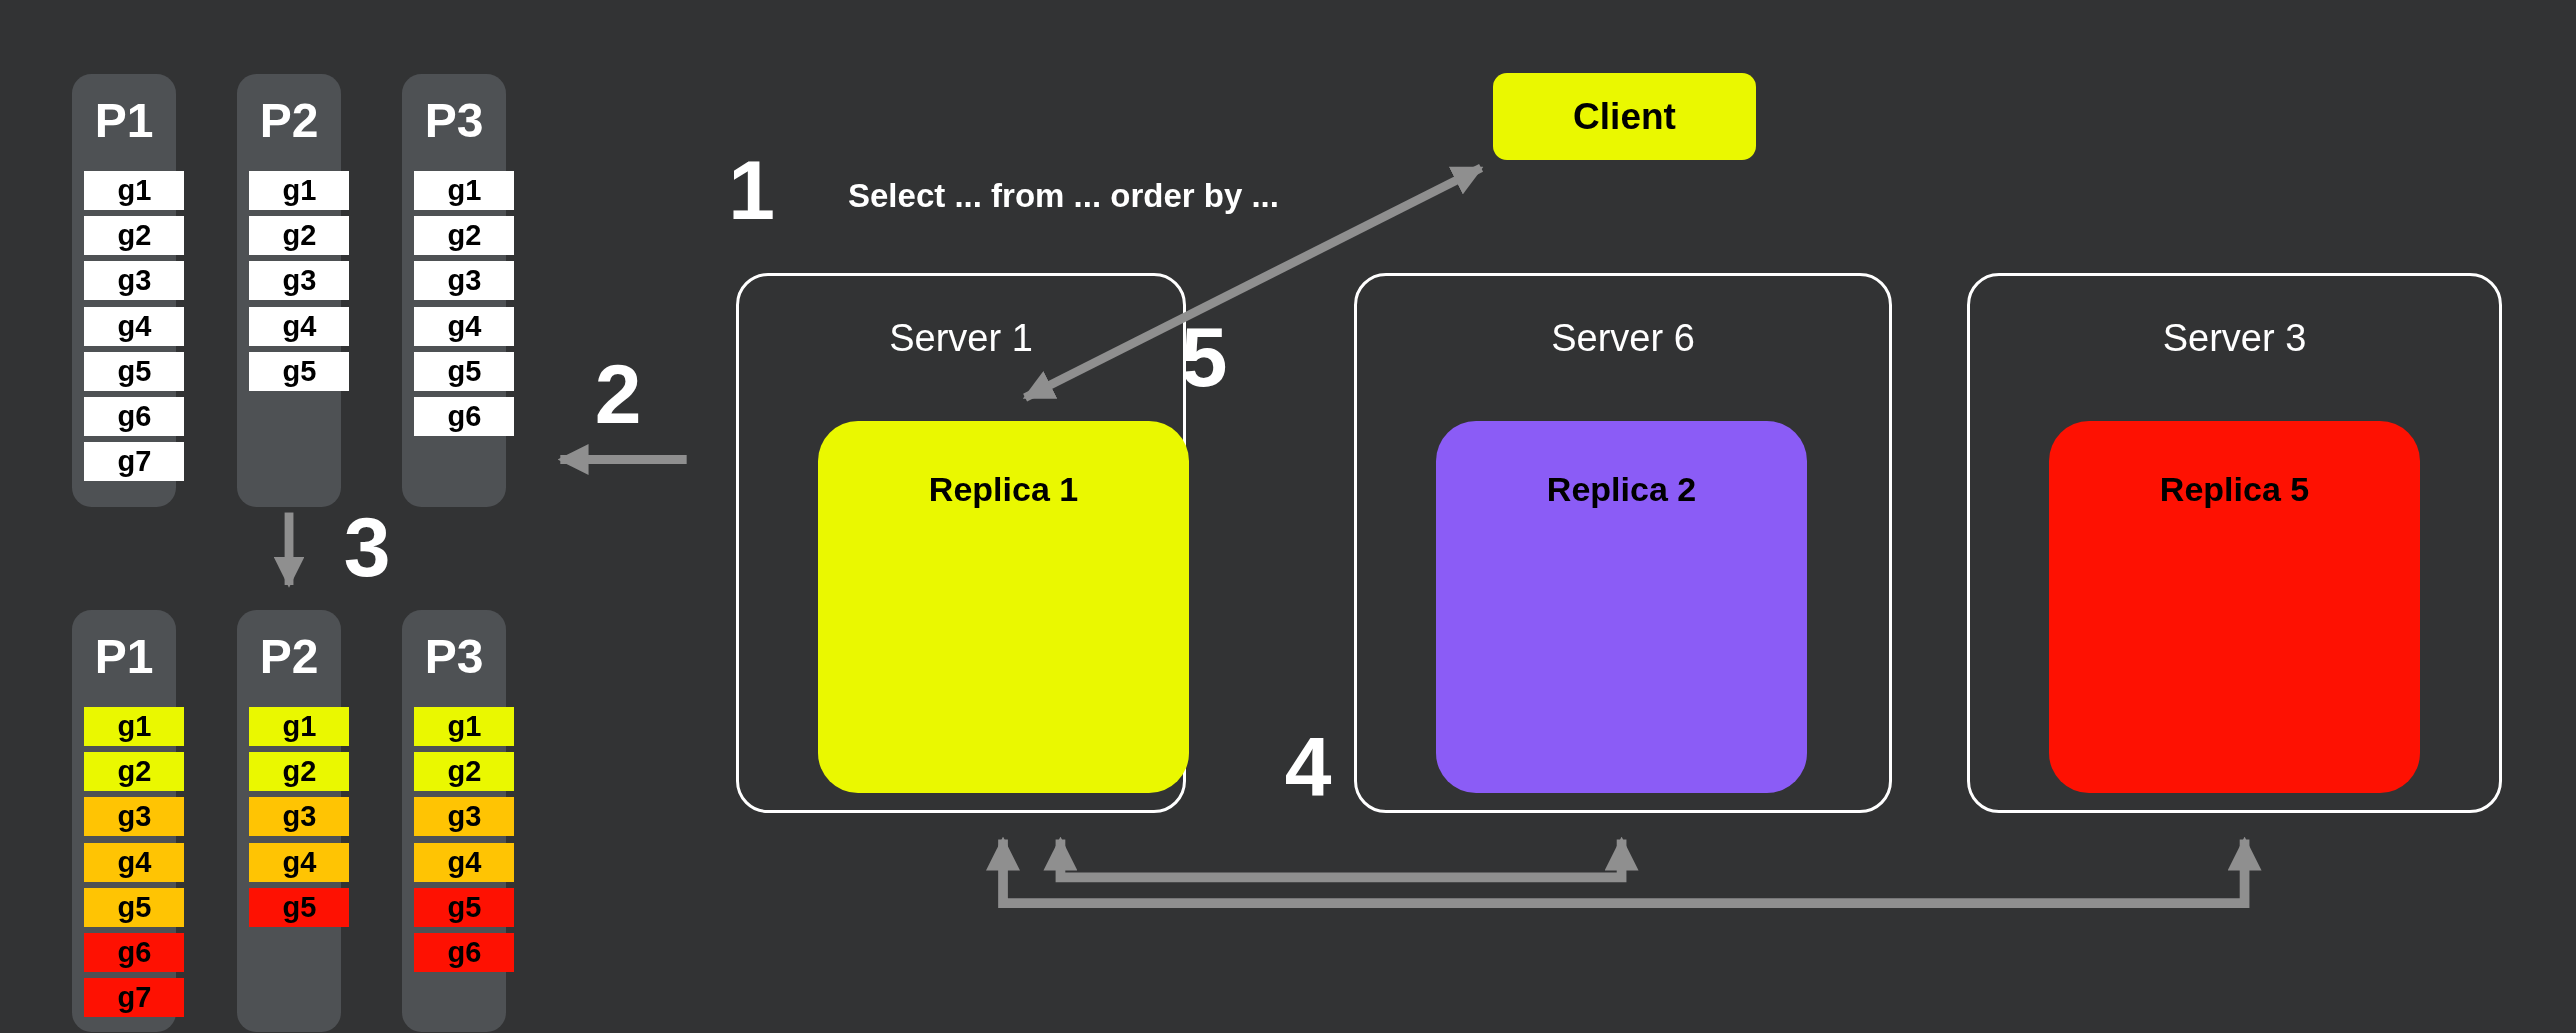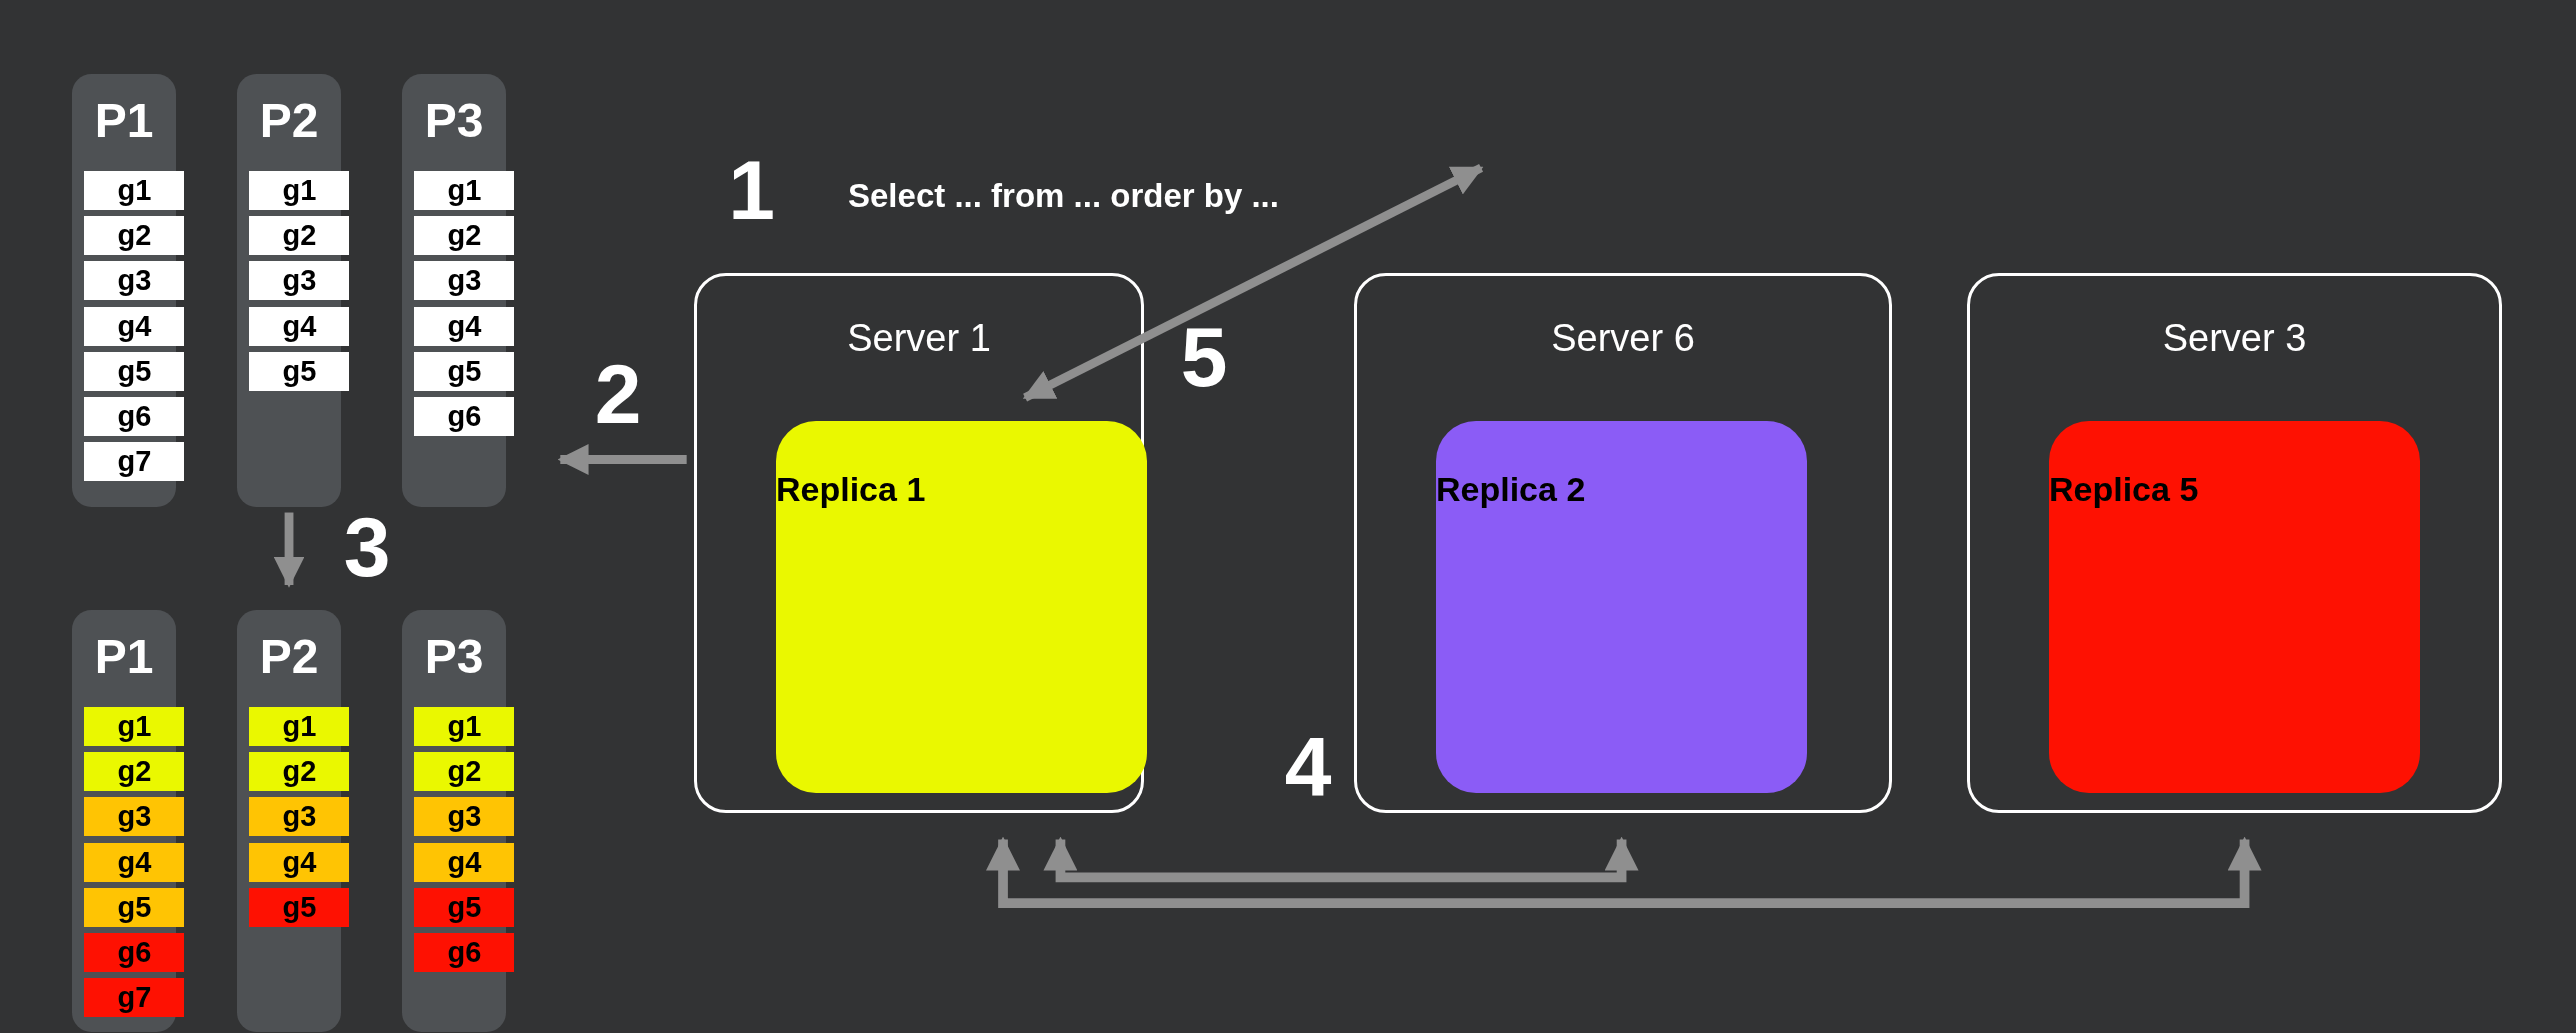--- a/index.html
+++ b/index.html
@@ -16,21 +16,21 @@
   .cells{position:absolute;top:97px;left:12.4px;width:80px;}
   .cell{width:100px;height:39px;margin-bottom:6.2px;background:#fff;
         display:flex;align-items:center;justify-content:center;
         color:#000;font-size:29px;font-weight:700;}
 
   
   .server{position:absolute;top:273px;height:540px;border:3.5px solid #fff;border-radius:32px;box-sizing:border-box;}
   .server-title{position:absolute;top:41px;left:0;width:100%;text-align:center;
                 color:#fff;font-size:38px;font-weight:400;}
   .replica{position:absolute;top:145px;left:79px;width:371px;height:372px;border-radius:40px;}
-  .replica-label{position:absolute;top:49px;left:0;width:100%;
+  .replica-label{position:absolute;top:49px;left:0;width:100%;text-align:center;
                  color:#000;font-size:34px;font-weight:700;}
 
   
   .client{position:absolute;left:1493px;top:73px;width:263px;height:87px;border-radius:14px;
           display:flex;align-items:center;justify-content:center;
           color:#000;font-size:37px;font-weight:700;}
 
   
   .stepnum{position:absolute;width:88px;text-align:center;color:#fff;
            font-size:84px;font-weight:700;line-height:1;}
@@ -108,22 +108,23 @@
     <div class="cells">
       <div class="cell" style="background: rgb(234, 248, 0);">g1</div>
       <div class="cell" style="background: rgb(234, 248, 0);">g2</div>
       <div class="cell" style="background: rgb(255, 196, 3);">g3</div>
       <div class="cell" style="background: rgb(255, 196, 3);">g4</div>
       <div class="cell" style="background: rgb(254, 17, 2);">g5</div>
       <div class="cell" style="background: rgb(254, 17, 2);">g6</div>
     </div>
   </div>
 
+  <div class="client" style="background: rgb(234, 248, 0);">Client</div>
 
-  <div class="server" style="left:694px;width:450px">
+  <div class="server" style="left:736px;width:450px">
     <div class="server-title">Server 1</div>
     <div class="replica" style="background: rgb(234, 248, 0);">
       <div class="replica-label">Replica 1</div>
     </div>
   </div>
   <div class="server" style="left:1354px;width:538px">
     <div class="server-title">Server 6</div>
     <div class="replica" style="background: #8b5cf6;">
       <div class="replica-label">Replica 2</div>
     </div>

